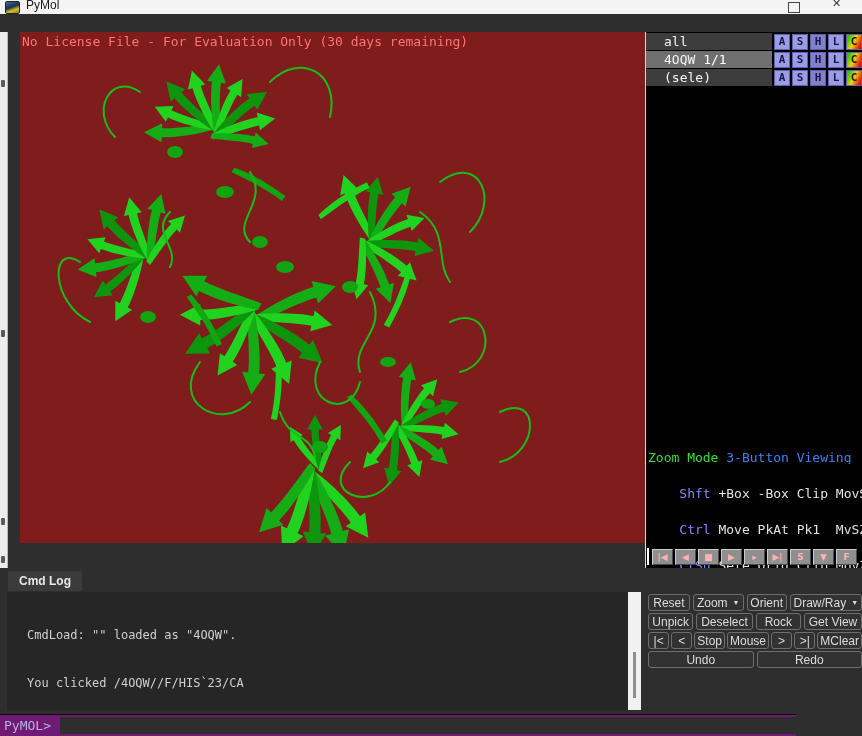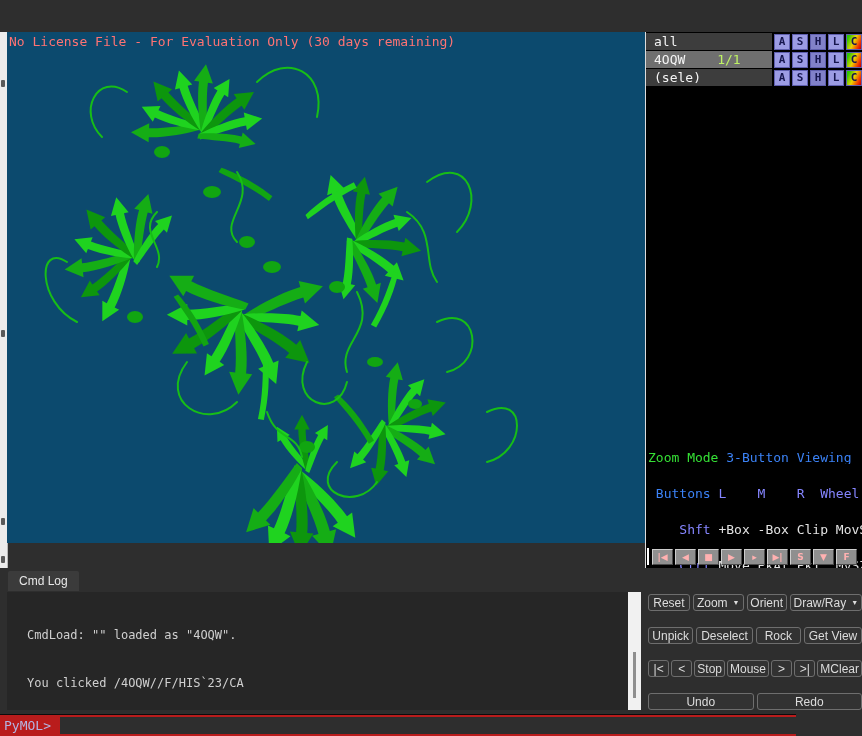--- a/index.html
+++ b/index.html
@@ -15,76 +15,82 @@
 
   
   .menubar{position:absolute;left:0;top:14px;width:862px;height:18px;background:#333333;display:flex;align-items:center;}
   .menu-item{color:#f0f0f0;font-size:12.5px;padding:0 10px;height:18px;line-height:18px;}
 
   
   .left-edge{position:absolute;left:0;top:32px;width:7px;height:682px;background:#ececec;border-right:1px solid #b8b8b8;}
   .edge-mark{position:absolute;left:1px;width:4px;height:7px;background:#5a5a5a;border-radius:1px;}
 
   
-  .viewport{position:absolute;left:7px;top:32px;width:638px;height:511px;background:#0c4a6e;overflow:hidden;}
+  .viewport{position:absolute;left:20px;top:32px;width:638px;height:511px;background:#7f1d1d;overflow:hidden;}
   .license{position:absolute;left:2px;top:2px;font:13px "DejaVu Sans Mono",monospace;color:#ff7373;white-space:pre;}
   .molecule{position:absolute;left:0;top:0;}
 
   
   .prompt-row{position:absolute;left:7px;top:543px;width:638px;height:25px;background:#000;border-top:1px solid #3a3a3a;}
   .prompt-row span{position:absolute;left:4px;top:4px;font:13px "DejaVu Sans Mono",monospace;color:#f2f2f2;white-space:pre;}
 
   
   .right-panel{position:absolute;left:645px;top:32px;width:217px;height:536px;background:#000;border-left:1px solid #dcdcdc;box-sizing:border-box;}
   .obj-row{display:flex;align-items:center;height:17px;margin:1px 0 0 0;}
-  .obj-label{flex:1;height:17px;background:#3d3d3d;color:#f5f5f5;font:13px "DejaVu Sans Mono",monospace;line-height:17px;padding-left:8px;white-space:pre;overflow:hidden;}
+  .obj-label{flex:1;height:17px;background:#3d3d3d;color:#f5f5f5;font:13px "DejaVu Sans Mono",monospace;line-height:17px;padding-left:18px;white-space:pre;overflow:hidden;}
   .obj-row.sel .obj-label{background:#6f6f6f;}
-  .obj-suffix{color:#bef264;margin-left:24px;}
+  .obj-suffix{color:#ffffff;}
   .ab{width:16px;height:16px;margin-left:2px;background:#9c9ce4;border:1px solid #5f5fae;box-sizing:border-box;
       color:#16164e;font:bold 11px "DejaVu Sans Mono",monospace;display:flex;align-items:center;justify-content:center;}
   .ab.h{background:#8181c9;}
   .ab.c{background:linear-gradient(115deg,#2cc800 12%,#ecd400 48%,#f03000 82%,#c00000 100%);}
 
   
   .mouse-panel{position:absolute;left:2px;top:396px;width:214px;font:13px "DejaVu Sans Mono",monospace;line-height:12px;white-space:pre;letter-spacing:0px;}
   .mm-line{height:12px;overflow:hidden;}
   .c-g{color:#35e035;} .c-r{color:#3b82f6;} .c-b{color:#8585ff;} .c-w{color:#e2e2e2;}
 
   
   .vcr-row{position:absolute;left:1px;top:516px;width:216px;height:17px;display:flex;gap:2px;align-items:center;}
   .vcr-sep{width:2px;height:17px;background:#ffffff;margin-right:1px;}
   .vcr-btn{width:21px;height:16px;background:#8f8f8f;box-sizing:border-box;
     border-top:1px solid #cdcdcd;border-left:1px solid #cdcdcd;border-right:1px solid #4a4a4a;border-bottom:1px solid #4a4a4a;
     color:#ffb1b1;font:bold 9px "DejaVu Sans",sans-serif;display:flex;align-items:center;justify-content:center;}
 
   
   .gui{position:absolute;left:0;top:568px;width:862px;height:146px;background:#2e2e2e;}
   .log-tab{position:absolute;left:8px;top:3px;height:20px;background:#3b3b3b;color:#e8e8e8;font-size:12px;
-    padding:0 11px;line-height:20px;border-radius:2px 2px 0 0;}
+    padding:0 11px;line-height:20px;border-radius:2px 2px 0 0;font-weight:bold;}
   .log-box{position:absolute;left:7px;top:24px;width:621px;height:118px;background:#262626;
     font:12px "DejaVu Sans Mono",monospace;color:#cfcfcf;line-height:16px;padding:3px 0 0 20px;box-sizing:border-box;white-space:pre;overflow:hidden;}
   .log-scroll{position:absolute;left:628px;top:24px;width:13px;height:118px;background:#f1f1f1;}
   .log-thumb{position:absolute;left:5px;top:60px;width:3px;height:46px;background:#8f8f8f;}
 
   .ctrl{position:absolute;left:648px;top:26px;width:214px;}
-  .ctrl-row{display:flex;gap:3px;margin-bottom:16px;}
+  .ctrl-row{display:flex;gap:3px;margin-bottom:2px;}
   .cb{height:17px;background:#323232;border:1px solid #6e6e6e;border-radius:3px;color:#dcdcdc;
      font:12px "Liberation Sans",sans-serif;display:flex;align-items:center;justify-content:center;box-sizing:border-box;padding:0 2px;}
   .caret{font-size:7px;margin-left:5px;color:#dcdcdc;}
 
   
-  .bottom-bar{position:absolute;left:0;top:714px;width:796px;height:22px;background:#b91c1c;border-top:1px solid #0c0c0c;}
+  .bottom-bar{position:absolute;left:0;top:714px;width:796px;height:22px;background:#701a75;border-top:1px solid #0c0c0c;}
   .bb-label{position:absolute;left:4px;top:0;font:13px "DejaVu Sans Mono",monospace;color:#b4b4e0;line-height:22px;}
   .bb-input{position:absolute;left:60px;top:2px;right:0;bottom:3px;background:#2e2e2e;}
 </style>
 </head>
 <body>
 
 <div class="app">
 
+  <div class="titlebar">
+    <div class="app-icon"></div>
+    <span class="title-text">PyMol</span>
+    <div class="win-max"></div>
+    <div class="win-close">✕</div>
+  </div>
 
 
   <div class="left-edge">
     <div class="edge-mark" style="top:48px"></div>
     <div class="edge-mark" style="top:298px"></div>
     <div class="edge-mark" style="top:486px"></div>
     <div class="edge-mark" style="top:524px"></div>
     <div class="edge-mark" style="top:676px;height:4px"></div>
   </div>
 
@@ -227,21 +233,20 @@
       <div class="obj-label"><span>(sele)</span><span class="obj-suffix"></span></div>
       <div class="ab">A</div>
       <div class="ab">S</div>
       <div class="ab h">H</div>
       <div class="ab">L</div>
       <div class="ab c">C</div>
     </div>
 
     <div class="mouse-panel">
       <div class="mm-line"><span class="c-g">Zoom Mode </span><span class="c-r">3-Button Viewing</span></div>
-      <div class="mm-line"><span class="c-r"> Buttons </span><span class="c-b">L    M    R  Wheel</span></div>
       <div class="mm-line"><span class="c-b">    Shft </span><span class="c-w">+Box -Box Clip MovS</span></div>
       <div class="mm-line"><span class="c-b">    Ctrl </span><span class="c-w">Move PkAt Pk1  MvSZ</span></div>
       <div class="mm-line"><span class="c-b">    CtSh </span><span class="c-w">Sele Orig Clip MovZ</span></div>
       <div class="mm-line"><span class="c-b">SnglClk </span><span class="c-w">+/-  Cent Menu</span></div>
       <div class="mm-line"><span class="c-b"> DblClk </span><span class="c-w">Menu  -   PkAt</span></div>
       
       
     </div>
 
     <div class="vcr-row">

